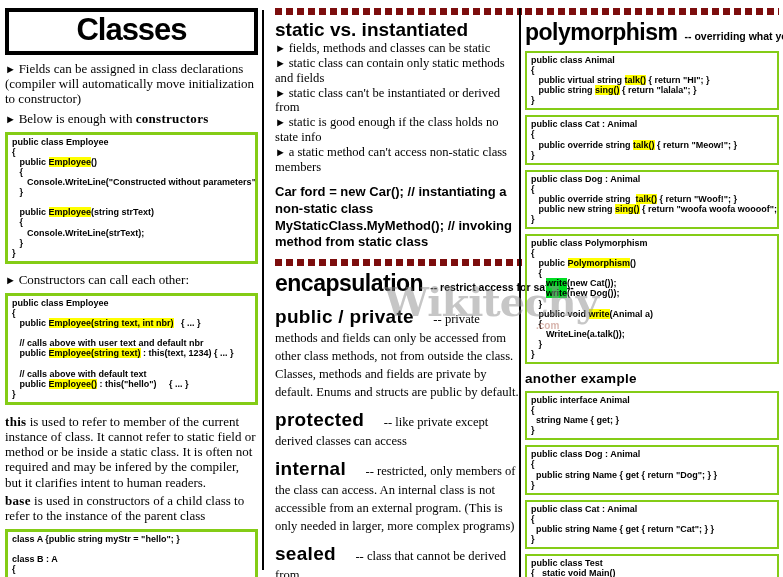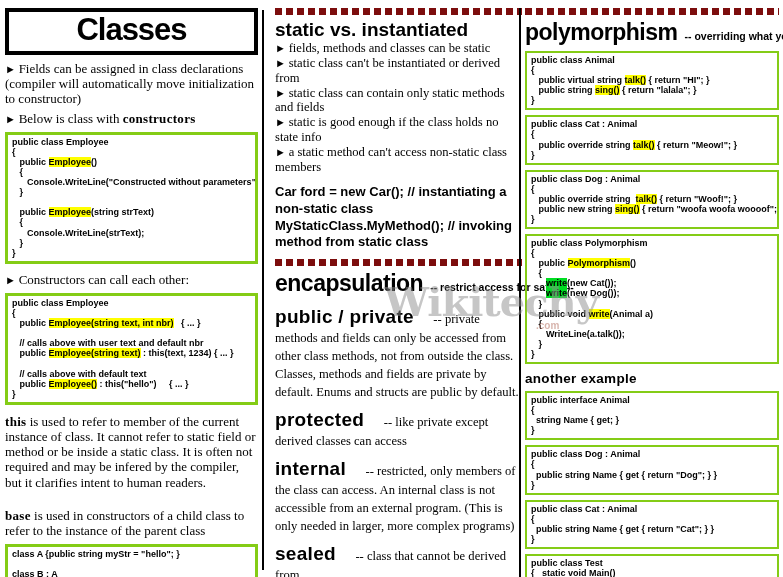--- a/index.html
+++ b/index.html
@@ -45,36 +45,36 @@
   #wm .wm-sub{position:absolute;left:152px;top:42px;font-weight:bold;font-size:10px;color:#b06a5a;}
 </style>
 </head>
 <body>
 
 <div id="page">
 
   <div class="col" id="col1">
     <div class="title-box">Classes</div>
     <p class="serif bullet">Fields can be assigned in class declarations (compiler will automatically move initialization to constructor)</p>
-    <p class="serif bullet" style="margin-top:4px;"><span>Below is class with </span><span class="kw-inline">constructors</span></p>
+    <p class="serif bullet" style="margin-top:4px;"><span>Below is enough with </span><span class="kw-inline">constructors</span></p>
     <div class="code"><div class="cl"><span>public class Employee</span></div><div class="cl"><span>{</span></div><div class="cl"><span>   public </span><span class="hy">Employee</span><span>()</span></div><div class="cl"><span>   {</span></div><div class="cl"><span>      Console.WriteLine("Constructed without parameters");</span></div><div class="cl"><span>   }</span></div><div class="cl"><span> </span></div><div class="cl"><span>   public </span><span class="hy">Employee</span><span>(string strText)</span></div><div class="cl"><span>   {</span></div><div class="cl"><span>      Console.WriteLine(strText);</span></div><div class="cl"><span>   }</span></div><div class="cl"><span>}</span></div></div>
     <p class="serif bullet" style="margin-top:8px;">Constructors can call each other:</p>
     <div class="code"><div class="cl"><span>public class Employee</span></div><div class="cl"><span>{</span></div><div class="cl"><span>   public </span><span class="hy">Employee(string text, int nbr)</span><span>   { ... }</span></div><div class="cl"><span> </span></div><div class="cl"><span>   // calls above with user text and default nbr</span></div><div class="cl"><span>   public </span><span class="hy">Employee(string text)</span><span> : </span><span class="hb">this</span><span>(text, 1234) { ... }</span></div><div class="cl"><span> </span></div><div class="cl"><span>   // calls above with default text</span></div><div class="cl"><span>   public </span><span class="hy">Employee()</span><span> : </span><span class="hb">this</span><span>("hello")     { ... }</span></div><div class="cl"><span>}</span></div></div>
     <p class="serif" style="margin-top:9px;"><span class="kw-inline">this</span><span> is used to refer to member of the current instance of class.  It cannot refer to static field or method or be inside a static class.  It is often not required and may be infered by the compiler, but it clarifies intent to human readers.</span></p>
-    <p class="serif" style="margin-top:18px;"><span class="kw-inline">base</span><span> is used in constructors of a child class to refer to the instance of the parent class</span></p>
+    <p class="serif" style="margin-top:3px;"><span class="kw-inline">base</span><span> is used in constructors of a child class to refer to the instance of the parent class</span></p>
     <div class="code"><div class="cl"><span>class A {public string myStr = "hello"; }</span></div><div class="cl"><span> </span></div><div class="cl"><span>class B : A</span></div><div class="cl"><span>{</span></div></div>
 
   </div>
 
   <div class="col" id="col2">
     <div class="dash"></div>
     <div class="hdr">static vs. instantiated</div>
     <p class="serif-sm bullet">fields, methods and classes can be static</p>
+    <p class="serif-sm bullet">static class can contain only static methods and fields</p>
     <p class="serif-sm bullet">static class can't be instantiated or derived from</p>
-    <p class="serif-sm bullet">static class can contain only static methods and fields</p>
     <p class="serif-sm bullet">static is good enough if the class holds no state info</p>
     <p class="serif-sm bullet">a static method can't access non-static class members</p>
     <div class="code-note">
       <div>Car ford = new Car(); // instantiating a non-static class</div>
       <div>MyStaticClass.MyMethod(); // invoking method from static class</div>
     </div>
     <div class="dash"></div>
     <div class="hdr-row">
       <span class="hdr-lg">encapsulation</span>
       <span class="sub">-- restrict access for safety --</span>

